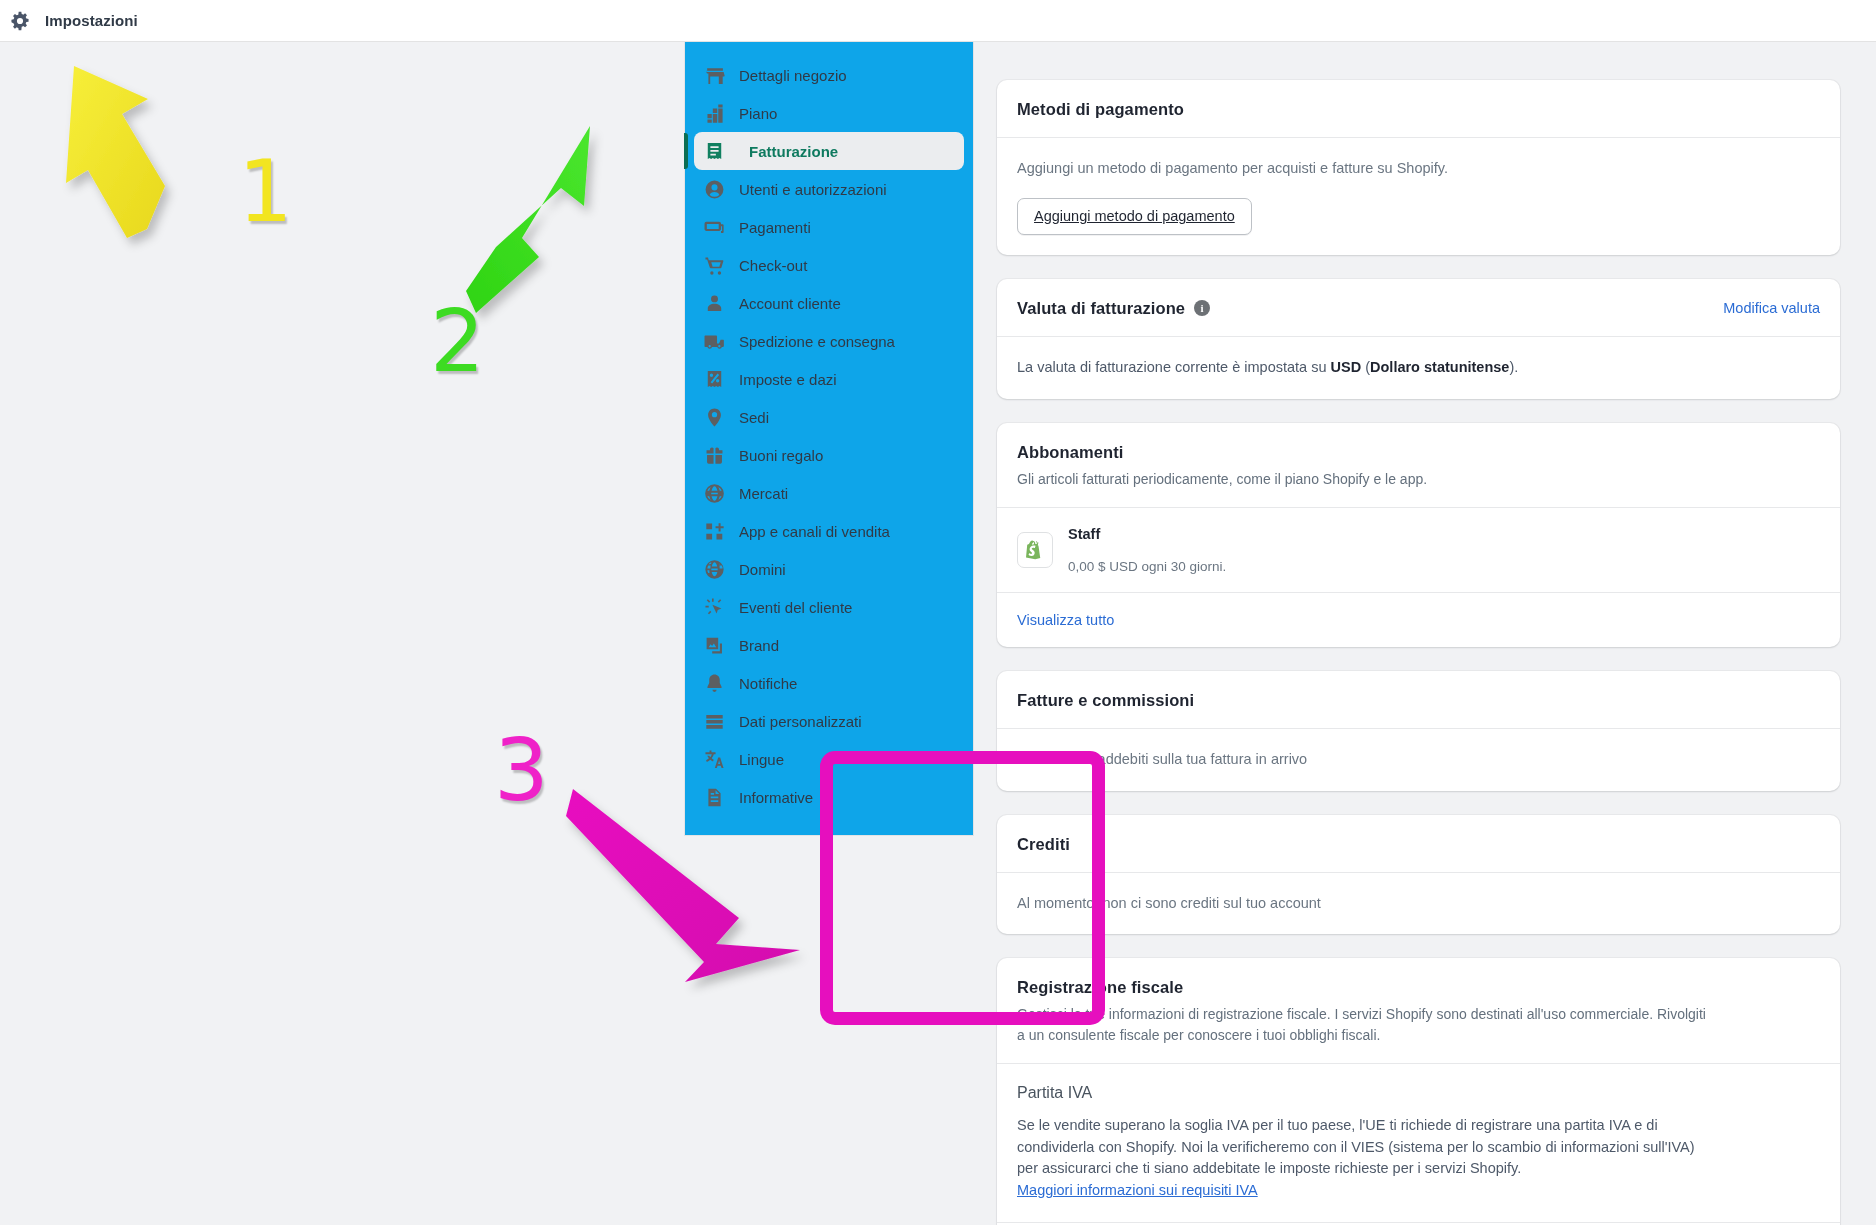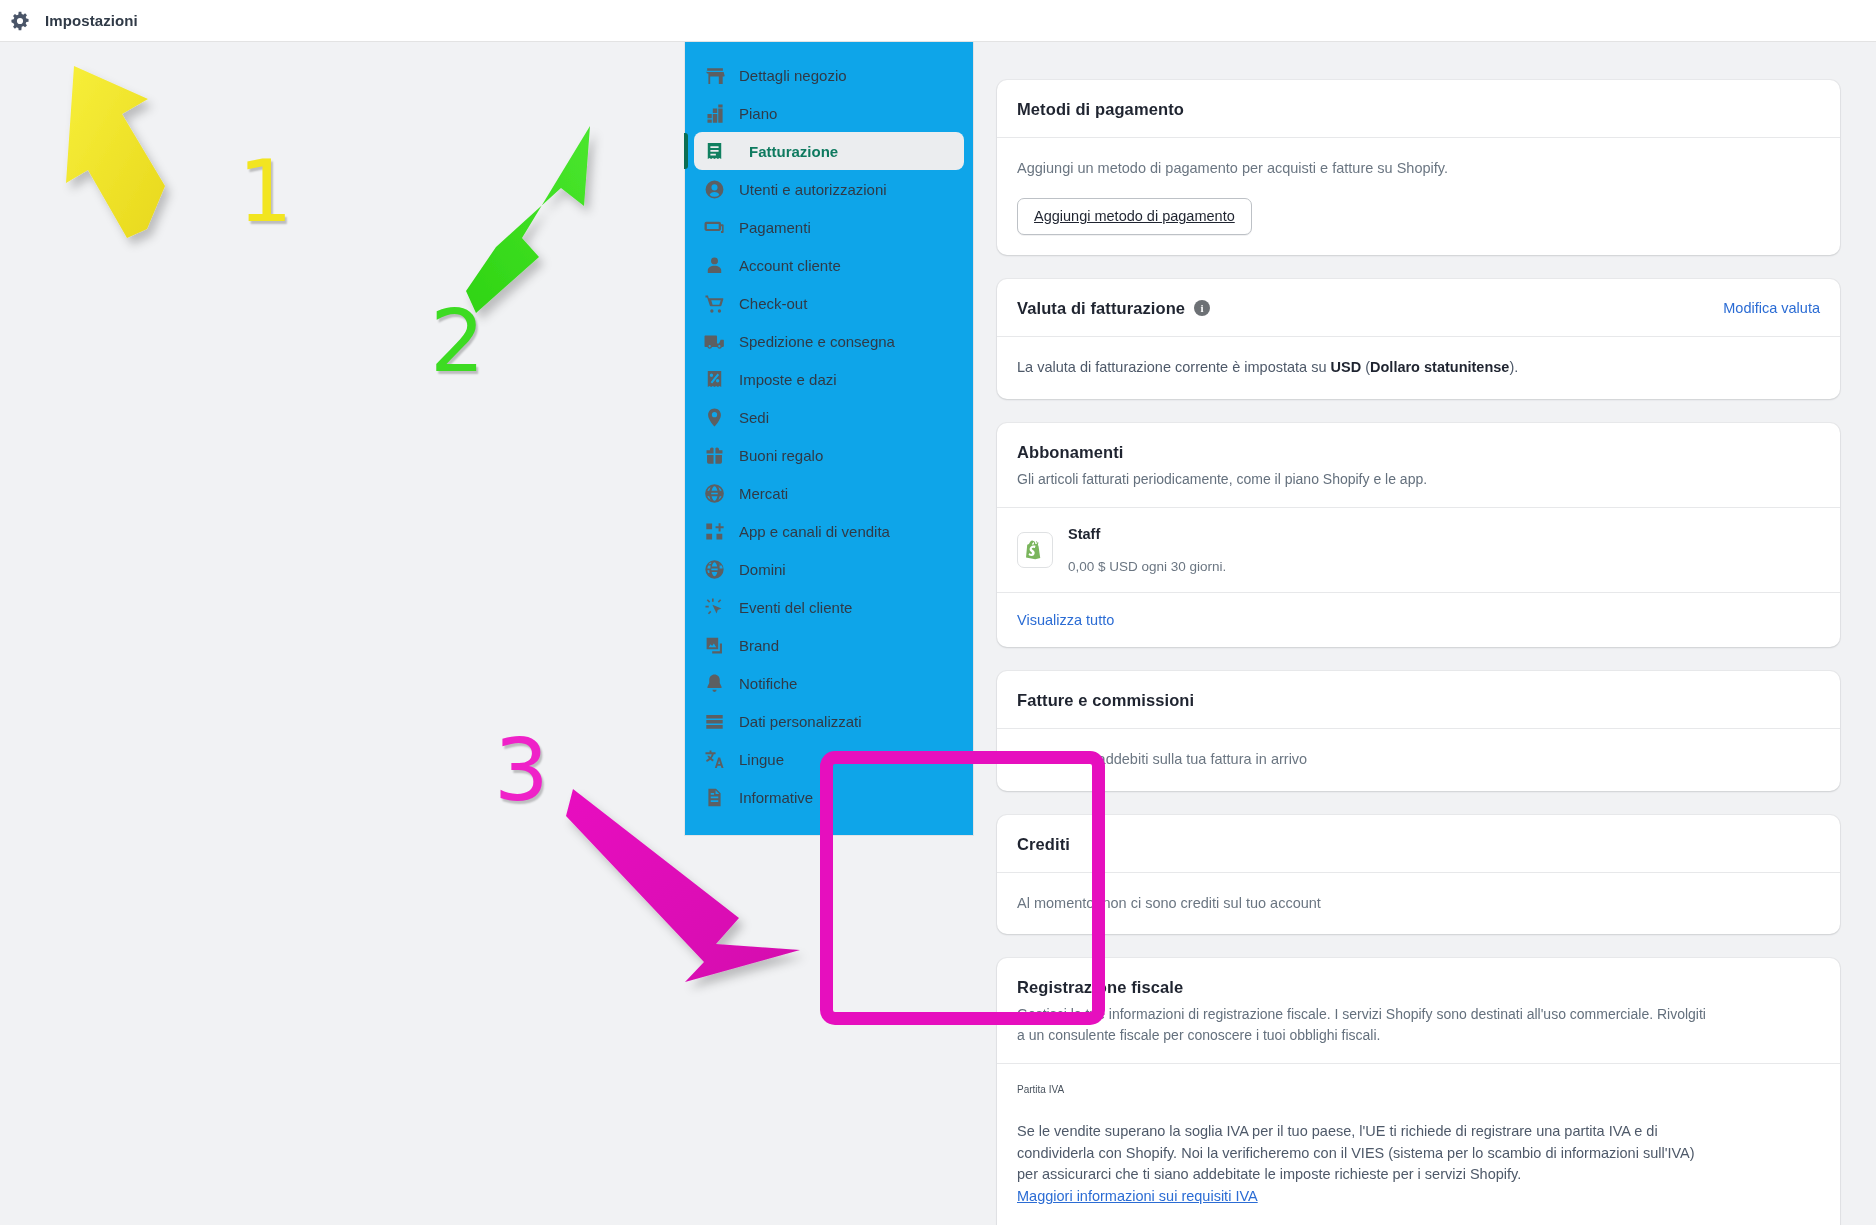--- a/index.html
+++ b/index.html
@@ -109,21 +109,21 @@
   
   .sub-row { display:flex; align-items:center; gap:15px; padding:18px 20px; }
   .shop-logo {
     width:36px; height:36px; border-radius:7px;
     border:1px solid #dfe1e3; background:#ffffff;
     display:flex; align-items:center; justify-content:center;
   }
   .sub-name { font-size:14.5px; font-weight:700; color:#1f2430; }
   .sub-meta { font-size:13.5px; color:#6b7682; margin-top:17px; }
 
-  .label-sm { font-size:10px; color:#49535e; margin-bottom:26px; }
+  .label-sm { font-size:16px; color:#49535e; margin-bottom:13px; }
 
   .btn-row { display:flex; align-items:center; gap:16px; }
 
   
   .anno { position:absolute; pointer-events:none; }
   .num {
     position:absolute; font-family:"DejaVu Sans", sans-serif;
     font-weight:400; line-height:1; pointer-events:none;
     text-shadow: 2px 3px 2px rgba(0,0,0,.22);
   }
@@ -192,32 +192,32 @@
           <span class="ico">
             <svg viewBox="0 0 20 20">
               <path d="M2.3 4.6h12.1c1 0 1.8.8 1.8 1.8v.6h1.4c.6 0 1.1.5 1.1 1.1v6.1c0 .6-.5 1.1-1.1 1.1h-1.4v-1.9h1v-4.6h-1v2.7c0 1-.8 1.8-1.8 1.8H2.3c-1 0-1.8-.8-1.8-1.8V6.4c0-1 .8-1.8 1.8-1.8Zm.4 2v4.9h11.3V6.6H2.7Z"></path>
             </svg>
           </span>
           <span class="lbl">Pagamenti</span>
         </div>
         <div class="nav-item">
           <span class="ico">
             <svg viewBox="0 0 20 20">
+              <path d="M1.4 2.4h2.4l.7 2.5h13.2c.5 0 .9.5.7 1l-1.8 6.1c-.1.4-.5.7-.9.7H6.4c-.4 0-.8-.3-.9-.7L3 4.3H1.4V2.4Zm5.5 4.4 1.3 4.4h6.4l1.3-4.4H6.9Zm.6 8.7a1.6 1.6 0 1 1 0 3.2 1.6 1.6 0 0 1 0-3.2Zm7.2 0a1.6 1.6 0 1 1 0 3.2 1.6 1.6 0 0 1 0-3.2Z"></path>
+            </svg>
+          </span>
+          <span class="lbl">Check-out</span>
+        </div>
+        <div class="nav-item">
+          <span class="ico">
+            <svg viewBox="0 0 20 20">
               <path d="M10 2.3a3.3 3.3 0 1 1 0 6.6 3.3 3.3 0 0 1 0-6.6Zm0 8c3.5 0 6.4 1.9 6.4 4.2v2.6H3.6v-2.6c0-2.3 2.9-4.2 6.4-4.2Z"></path>
             </svg>
           </span>
           <span class="lbl">Account cliente</span>
-        </div>
-        <div class="nav-item">
-          <span class="ico">
-            <svg viewBox="0 0 20 20">
-              <path d="M1.4 2.4h2.4l.7 2.5h13.2c.5 0 .9.5.7 1l-1.8 6.1c-.1.4-.5.7-.9.7H6.4c-.4 0-.8-.3-.9-.7L3 4.3H1.4V2.4Zm5.5 4.4 1.3 4.4h6.4l1.3-4.4H6.9Zm.6 8.7a1.6 1.6 0 1 1 0 3.2 1.6 1.6 0 0 1 0-3.2Zm7.2 0a1.6 1.6 0 1 1 0 3.2 1.6 1.6 0 0 1 0-3.2Z"></path>
-            </svg>
-          </span>
-          <span class="lbl">Check-out</span>
         </div>
         <div class="nav-item">
           <span class="ico">
             <svg viewBox="0 0 20 20">
               <path d="M1.1 4.4h10.3c.6 0 1 .5 1 1v6.4h1.9l1.5-3.4h2.6c.3 0 .5.2.5.5v5.4c0 .5-.4.9-.9.9h-1a2.2 2.2 0 0 1-4.3 0H7.6a2.2 2.2 0 0 1-4.3 0H1.1c-.3 0-.6-.3-.6-.6V5c0-.3.3-.6.6-.6Zm4.3 9a1.1 1.1 0 1 0 0 2.2 1.1 1.1 0 0 0 0-2.2Zm9.2 0a1.1 1.1 0 1 0 0 2.2 1.1 1.1 0 0 0 0-2.2Z"></path>
             </svg>
           </span>
           <span class="lbl">Spedizione e consegna</span>
         </div>
         <div class="nav-item">

